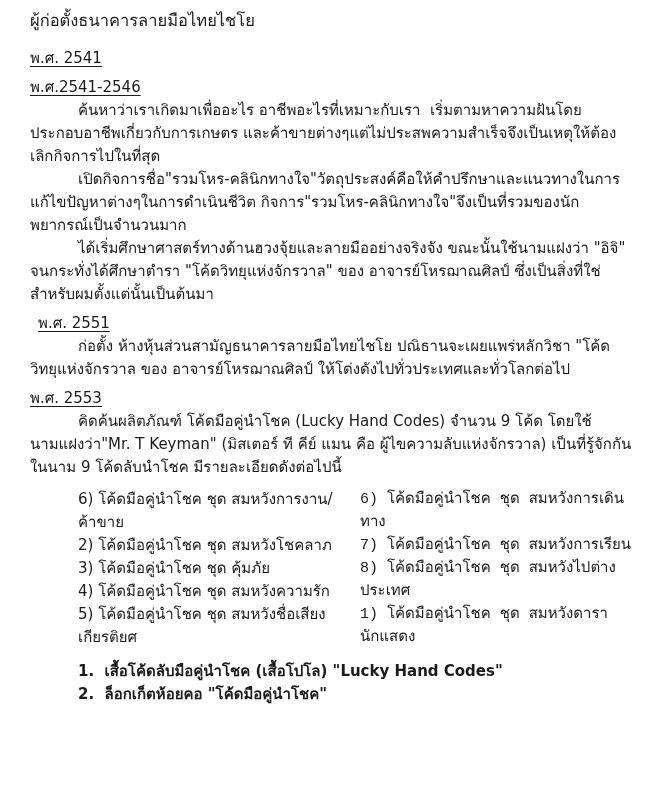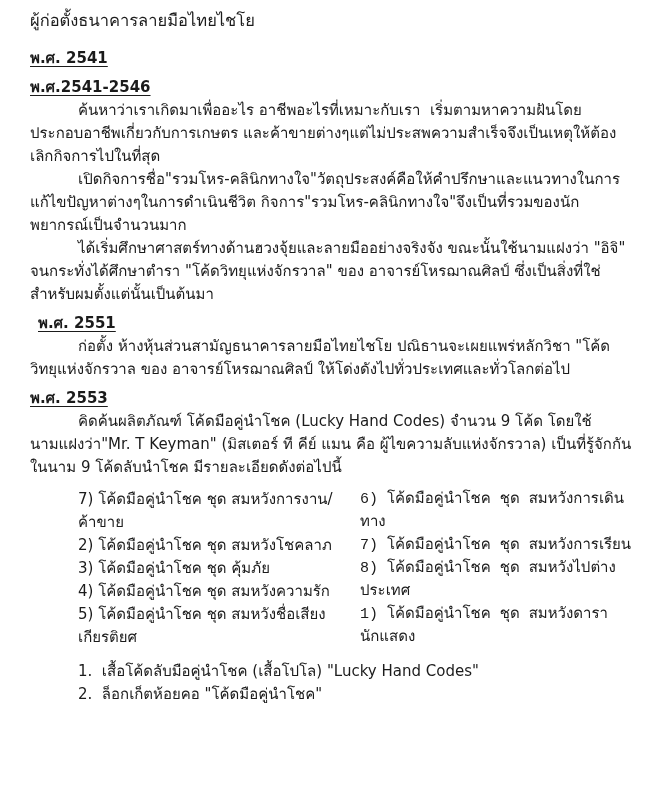--- a/index.html
+++ b/index.html
@@ -17,38 +17,38 @@
   }
   .title{
     font-size:16.5px;
     font-weight:normal;
     text-align:left;
     margin:2px 0 14px 0;
     line-height:24px;
   }
   .era{
     font-size:15px;
-    font-weight:bold;
+    font-weight:normal;
     margin:6px 0 0 0;
     line-height:23px;
   }
   .era .u{text-decoration:underline;text-underline-offset:3px;}
   .era.offset{margin-left:8px;}
   p{margin:0;white-space:pre-wrap;}
   .ind{text-indent:48px;}
   .codes{
     display:flex;
     padding-left:48px;
     margin:9px 0 11px 0;
   }
   .codes .col-left{flex:0 0 282px;}
   .codes .col-right{flex:1;font-family:Liberation Mono, monospace;}
   .code-item{line-height:23px;white-space:pre-wrap;}
   .products{padding-left:48px;}
-  .product-item{line-height:22.5px;white-space:pre-wrap;}
+  .product-item{line-height:22.5px;white-space:pre-wrap;font-weight:bold;}
   .licensed{margin-top:10px;}
 </style>
 </head>
 <body>
 
 <div class="doc">
 
   <h1 class="title">ผู้ก่อตั้งธนาคารลายมือไทยไชโย</h1>
 
   <section>
@@ -69,21 +69,21 @@
     <h2 class="era offset"><span class="u">พ.ศ. 2551</span></h2>
     <p class="ind">ก่อตั้ง ห้างหุ้นส่วนสามัญธนาคารลายมือไทยไชโย ปณิธานจะเผยแพร่หลักวิชา "โค้ดวิทยุแห่งจักรวาล ของ อาจารย์โหรฌาณศิลป์ ให้โด่งดังไปทั่วประเทศและทั่วโลกต่อไป</p>
   </section>
 
   <section>
     <h2 class="era"><span class="u">พ.ศ. 2553</span></h2>
     <p class="ind">คิดค้นผลิตภัณฑ์ โค้ดมือคู่นำโชค (Lucky Hand Codes) จำนวน 9 โค้ด โดยใช้นามแฝงว่า"Mr. T Keyman" (มิสเตอร์ ที คีย์ แมน คือ ผู้ไขความลับแห่งจักรวาล) เป็นที่รู้จักกันในนาม 9 โค้ดลับนำโชค มีรายละเอียดดังต่อไปนี้</p>
 
     <div class="codes">
       <div class="col-left">
-        <div class="code-item">7) โค้ดมือคู่นำโชค ชุด สมหวังการงาน/ค้าขาย</div>
+        <div class="code-item">6) โค้ดมือคู่นำโชค ชุด สมหวังการงาน/ค้าขาย</div>
         <div class="code-item">2) โค้ดมือคู่นำโชค ชุด สมหวังโชคลาภ</div>
         <div class="code-item">3) โค้ดมือคู่นำโชค ชุด คุ้มภัย</div>
         <div class="code-item">4) โค้ดมือคู่นำโชค ชุด สมหวังความรัก</div>
         <div class="code-item">5) โค้ดมือคู่นำโชค ชุด สมหวังชื่อเสียงเกียรติยศ</div>
       </div>
       <div class="col-right">
         <div class="code-item">6) โค้ดมือคู่นำโชค ชุด สมหวังการเดินทาง</div>
         <div class="code-item">7) โค้ดมือคู่นำโชค ชุด สมหวังการเรียน</div>
         <div class="code-item">8) โค้ดมือคู่นำโชค ชุด สมหวังไปต่างประเทศ</div>
         <div class="code-item">1) โค้ดมือคู่นำโชค ชุด สมหวังดารา นักแสดง</div>

